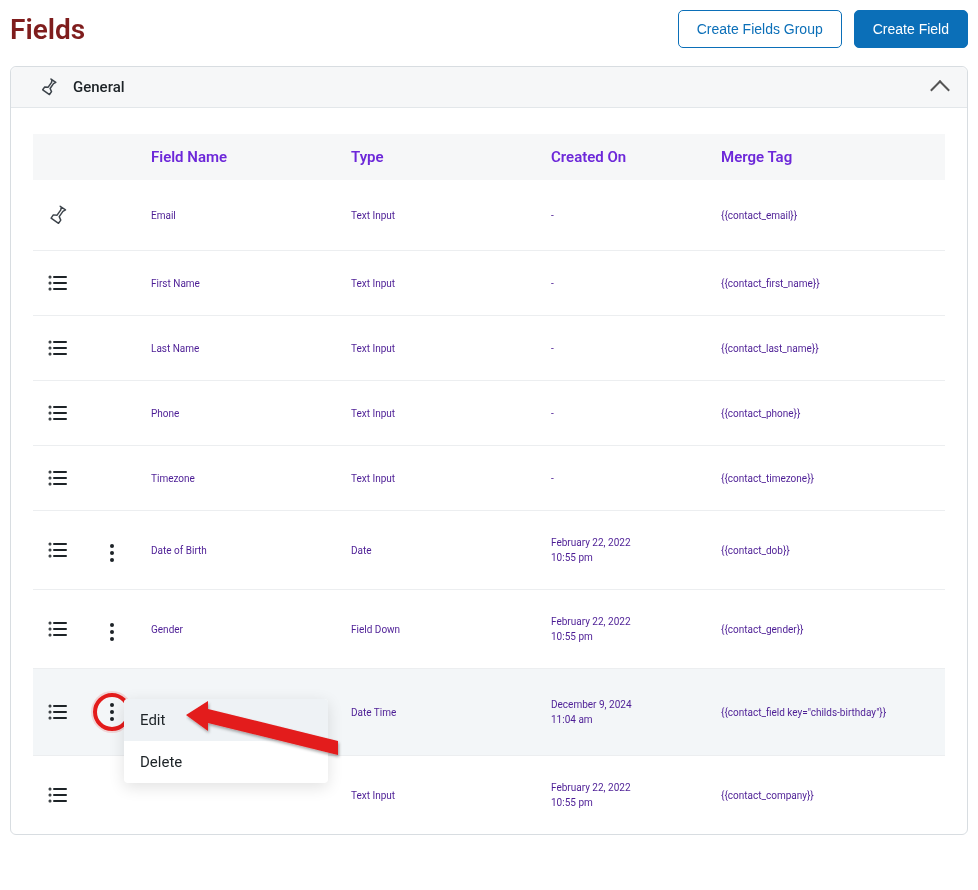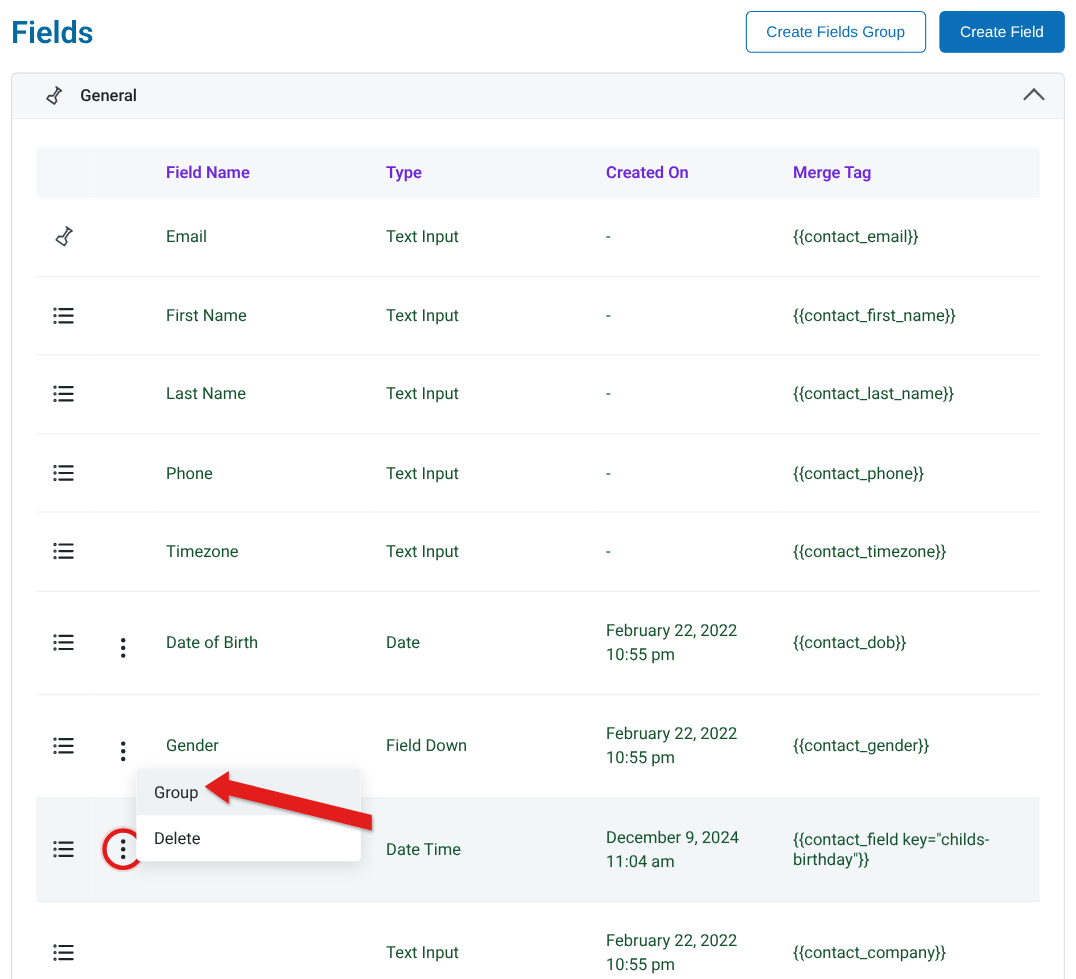--- a/index.html
+++ b/index.html
@@ -16,21 +16,21 @@
   }
   .page-header {
     display: flex;
     align-items: center;
     justify-content: space-between;
     margin-bottom: 18px;
   }
   .page-title {
     font-size: 28px;
     font-weight: 600;
-    color: #0369a1;
+    color: #7f1d1d;
     margin: 0;
   }
   .header-actions {
     display: flex;
     gap: 12px;
   }
   .btn {
     font-size: 14px;
     font-weight: 500;
     padding: 10px 18px;
@@ -91,22 +91,22 @@
   .fields-table thead th {
     background: #f6f7f8;
     text-align: left;
     font-weight: 600;
     font-size: 15px;
     color: #6d28d9;
     padding: 14px 10px;
   }
   .fields-table tbody td {
     padding: 24px 10px;
-    font-size: 15px;
-    color: #14532d;
+    font-size: 10px;
+    color: #4c1d95;
     border-top: 1px solid #eceef0;
     vertical-align: middle;
   }
   .fields-table tbody tr:first-child td { border-top: none; }
   .col-handle { width: 50px; text-align: center; }
   .col-kebab { width: 50px; text-align: center; }
   .col-name { width: 200px; }
   .col-type { width: 200px; }
   .col-created { width: 170px; }
   .col-merge { }
@@ -364,21 +364,21 @@
               <td class="col-created">
                 <div class="created-line">February 22, 2022</div>
                 <div class="created-line">10:55 pm</div>
               </td>
               <td class="col-merge">{{contact_company}}</td>
             </tr>
           </tbody>
       </table>
 
       <div class="dropdown">
-        <div class="dropdown-item hover">Group</div>
+        <div class="dropdown-item hover">Edit</div>
         <div class="dropdown-item">Delete</div>
       </div>
 
       <svg class="arrow" width="160" height="70" viewBox="0 0 160 70">
         <defs>
           <filter id="ds" x="-20%" y="-20%" width="140%" height="140%">
             <feDropShadow dx="1" dy="2" stdDeviation="1.5" flood-color="rgba(0,0,0,0.35)"></feDropShadow>
           </filter>
         </defs>
         <g filter="url(#ds)">

